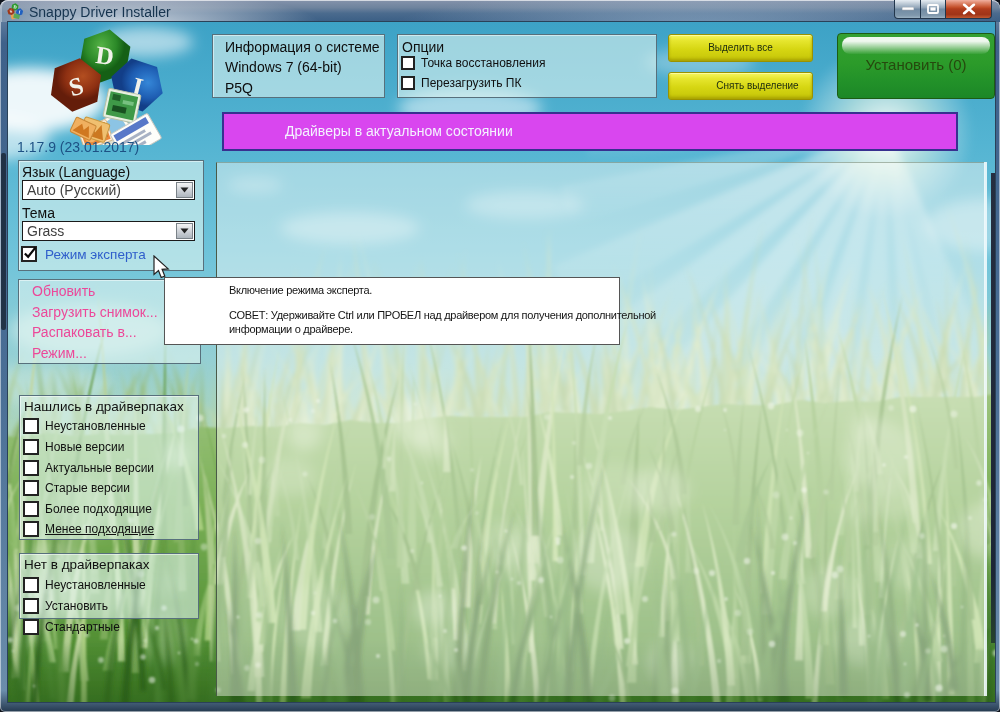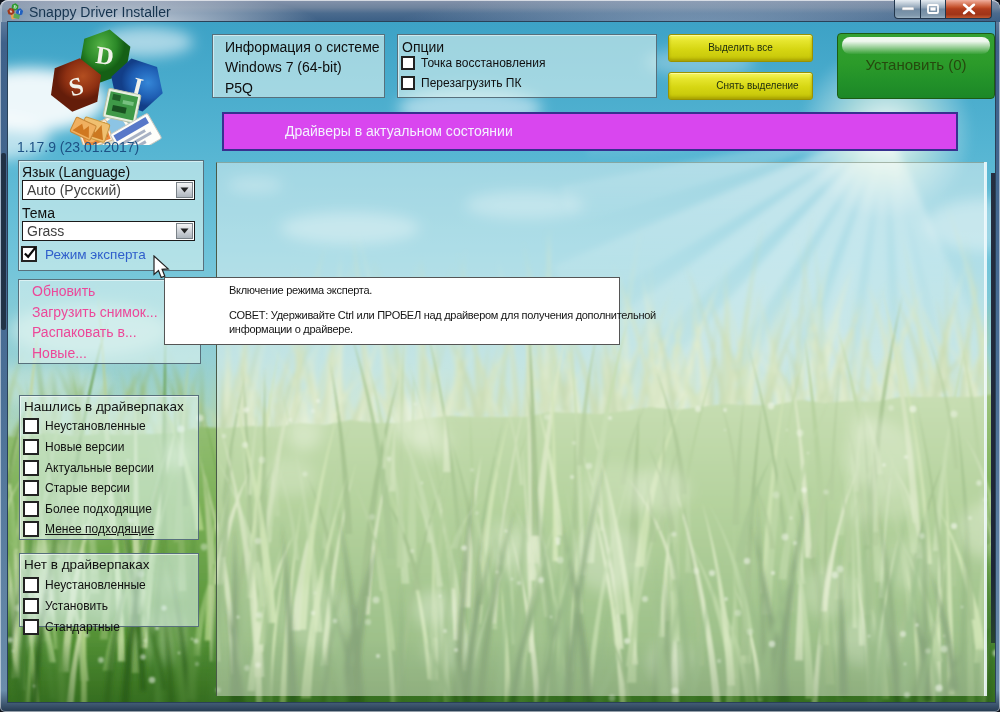--- a/index.html
+++ b/index.html
@@ -31,21 +31,21 @@
 #listbox { position:absolute; left:208px; top:140px; width:769px; height:534px;
   background:rgba(255,255,249,0.44); border-left:1px solid #4a5a48; border-top:1px solid rgba(110,130,110,0.55); }
 #lbright { position:absolute; left:976px; top:140px; width:3px; height:534px; background:rgba(240,250,252,0.9); }
 #sbar { position:absolute; left:983px; top:151px; width:5px; height:470px; background:linear-gradient(180deg,#252e40 0%,#1c2636 85%,#27432c 100%); }
 .panel { position:absolute; background:rgba(228,247,242,0.58); border:1px solid #57707c;
   box-shadow:inset 1px 1px 0 rgba(255,255,255,0.5); }
 #verstext { position:absolute; left:17px; top:139px; font-size:14px; color:#1d5184; }
 #p-lang { left:18px; top:160px; width:186px; height:111px; }
 #p-btns { left:18px; top:279px; width:183px; height:85px; }
 #p-found { left:19px; top:395px; width:180px; height:145px; }
-#p-miss { left:19px; top:553px; width:180px; height:74px; }
+#p-miss { left:19px; top:553px; width:180px; height:66px; }
 .plabel { position:absolute; left:3px; font-size:14px; color:#101010; white-space:nowrap; }
 .ptitle { position:absolute; left:4px; font-size:13.5px; color:#101010; white-space:nowrap; }
 .combo { position:absolute; left:3px; width:173px; height:20px; background:#fff; border:1px solid #1a1a1a;
   font-size:14px; color:#404040; padding:1px 0 8px 4px; }
 .dda { position:absolute; right:1px; top:1px; width:17px; height:16px;
   background:linear-gradient(180deg,#f4f4f4,#c9ced4 60%,#aeb6be); border:1px solid #7a8288;
   display:flex; align-items:center; justify-content:center; }
 .cbx { position:absolute; width:16px; height:16px; background:#fff; border:2px solid #222;
   display:flex; align-items:center; justify-content:center; }
 .cbx14 { position:absolute; width:14px; height:14px; background:#fff; border:2px solid #222; }
@@ -1236,21 +1236,21 @@
         <svg width="15" height="14" viewBox="0 0 15 14" style="margin-top:-2px;margin-right:-2px;">
           <path d="M2,7.5 L5.5,11 L13.5,1" stroke="#0a0a0a" stroke-width="2.4" fill="none"></path>
         </svg>
       </div>
   <div class="cbl" id="expmode" style="left:26px;top:86px;font-size:13.5px;">Режим эксперта</div>
 </div>
 <div class="panel" id="p-btns">
   <div class="link" style="top:3px;">Обновить</div>
   <div class="link" style="top:24px;">Загрузить снимок...</div>
   <div class="link" style="top:44px;">Распаковать в...</div>
-  <div class="link" style="top:65px;">Новые...</div>
+  <div class="link" style="top:65px;">Режим...</div>
 </div>
 <div class="panel" id="p-found">
   <div class="ptitle" style="top:3px;">Нашлись в драйверпаках</div>
   <div class="cbx" style="left:3px;top:22px;"></div>
       <div class="cbl" style="left:25px;top:23px;">Неустановленные</div>
   <div class="cbx" style="left:3px;top:43px;"></div>
       <div class="cbl" style="left:25px;top:44px;">Новые версии</div>
   <div class="cbx" style="left:3px;top:64px;"></div>
       <div class="cbl" style="left:25px;top:65px;">Актуальные версии</div>
   <div class="cbx" style="left:3px;top:84px;"></div>

